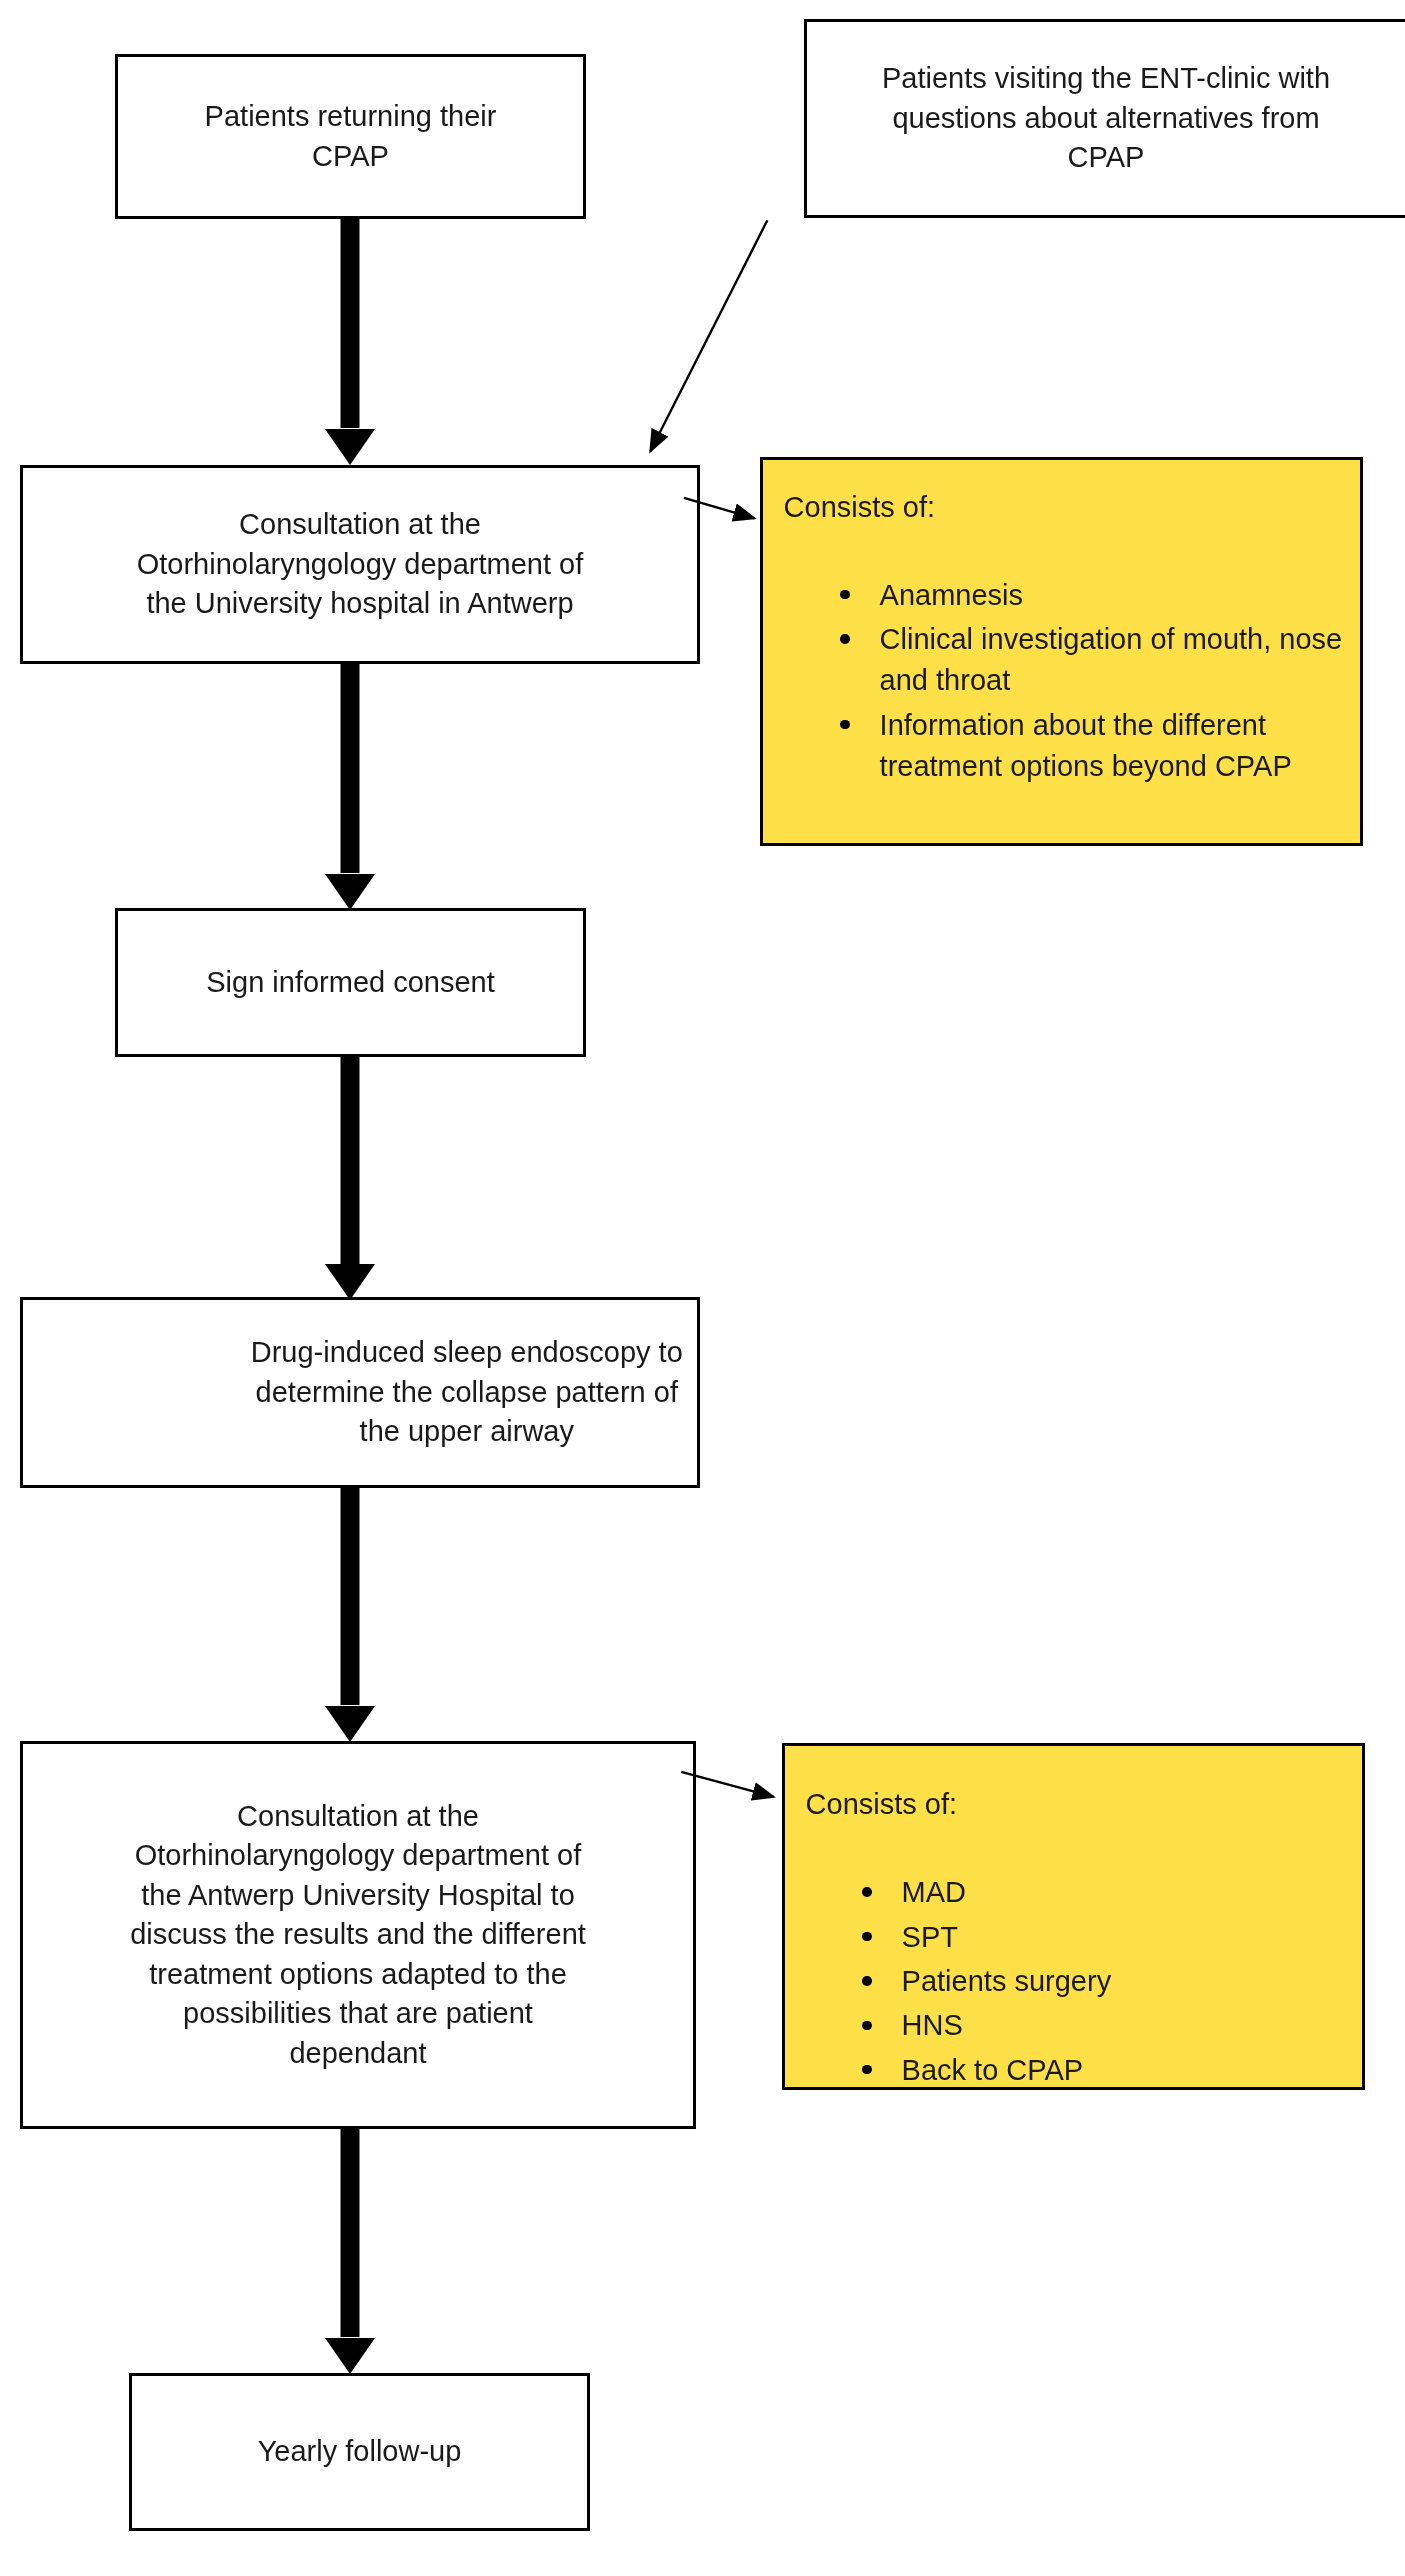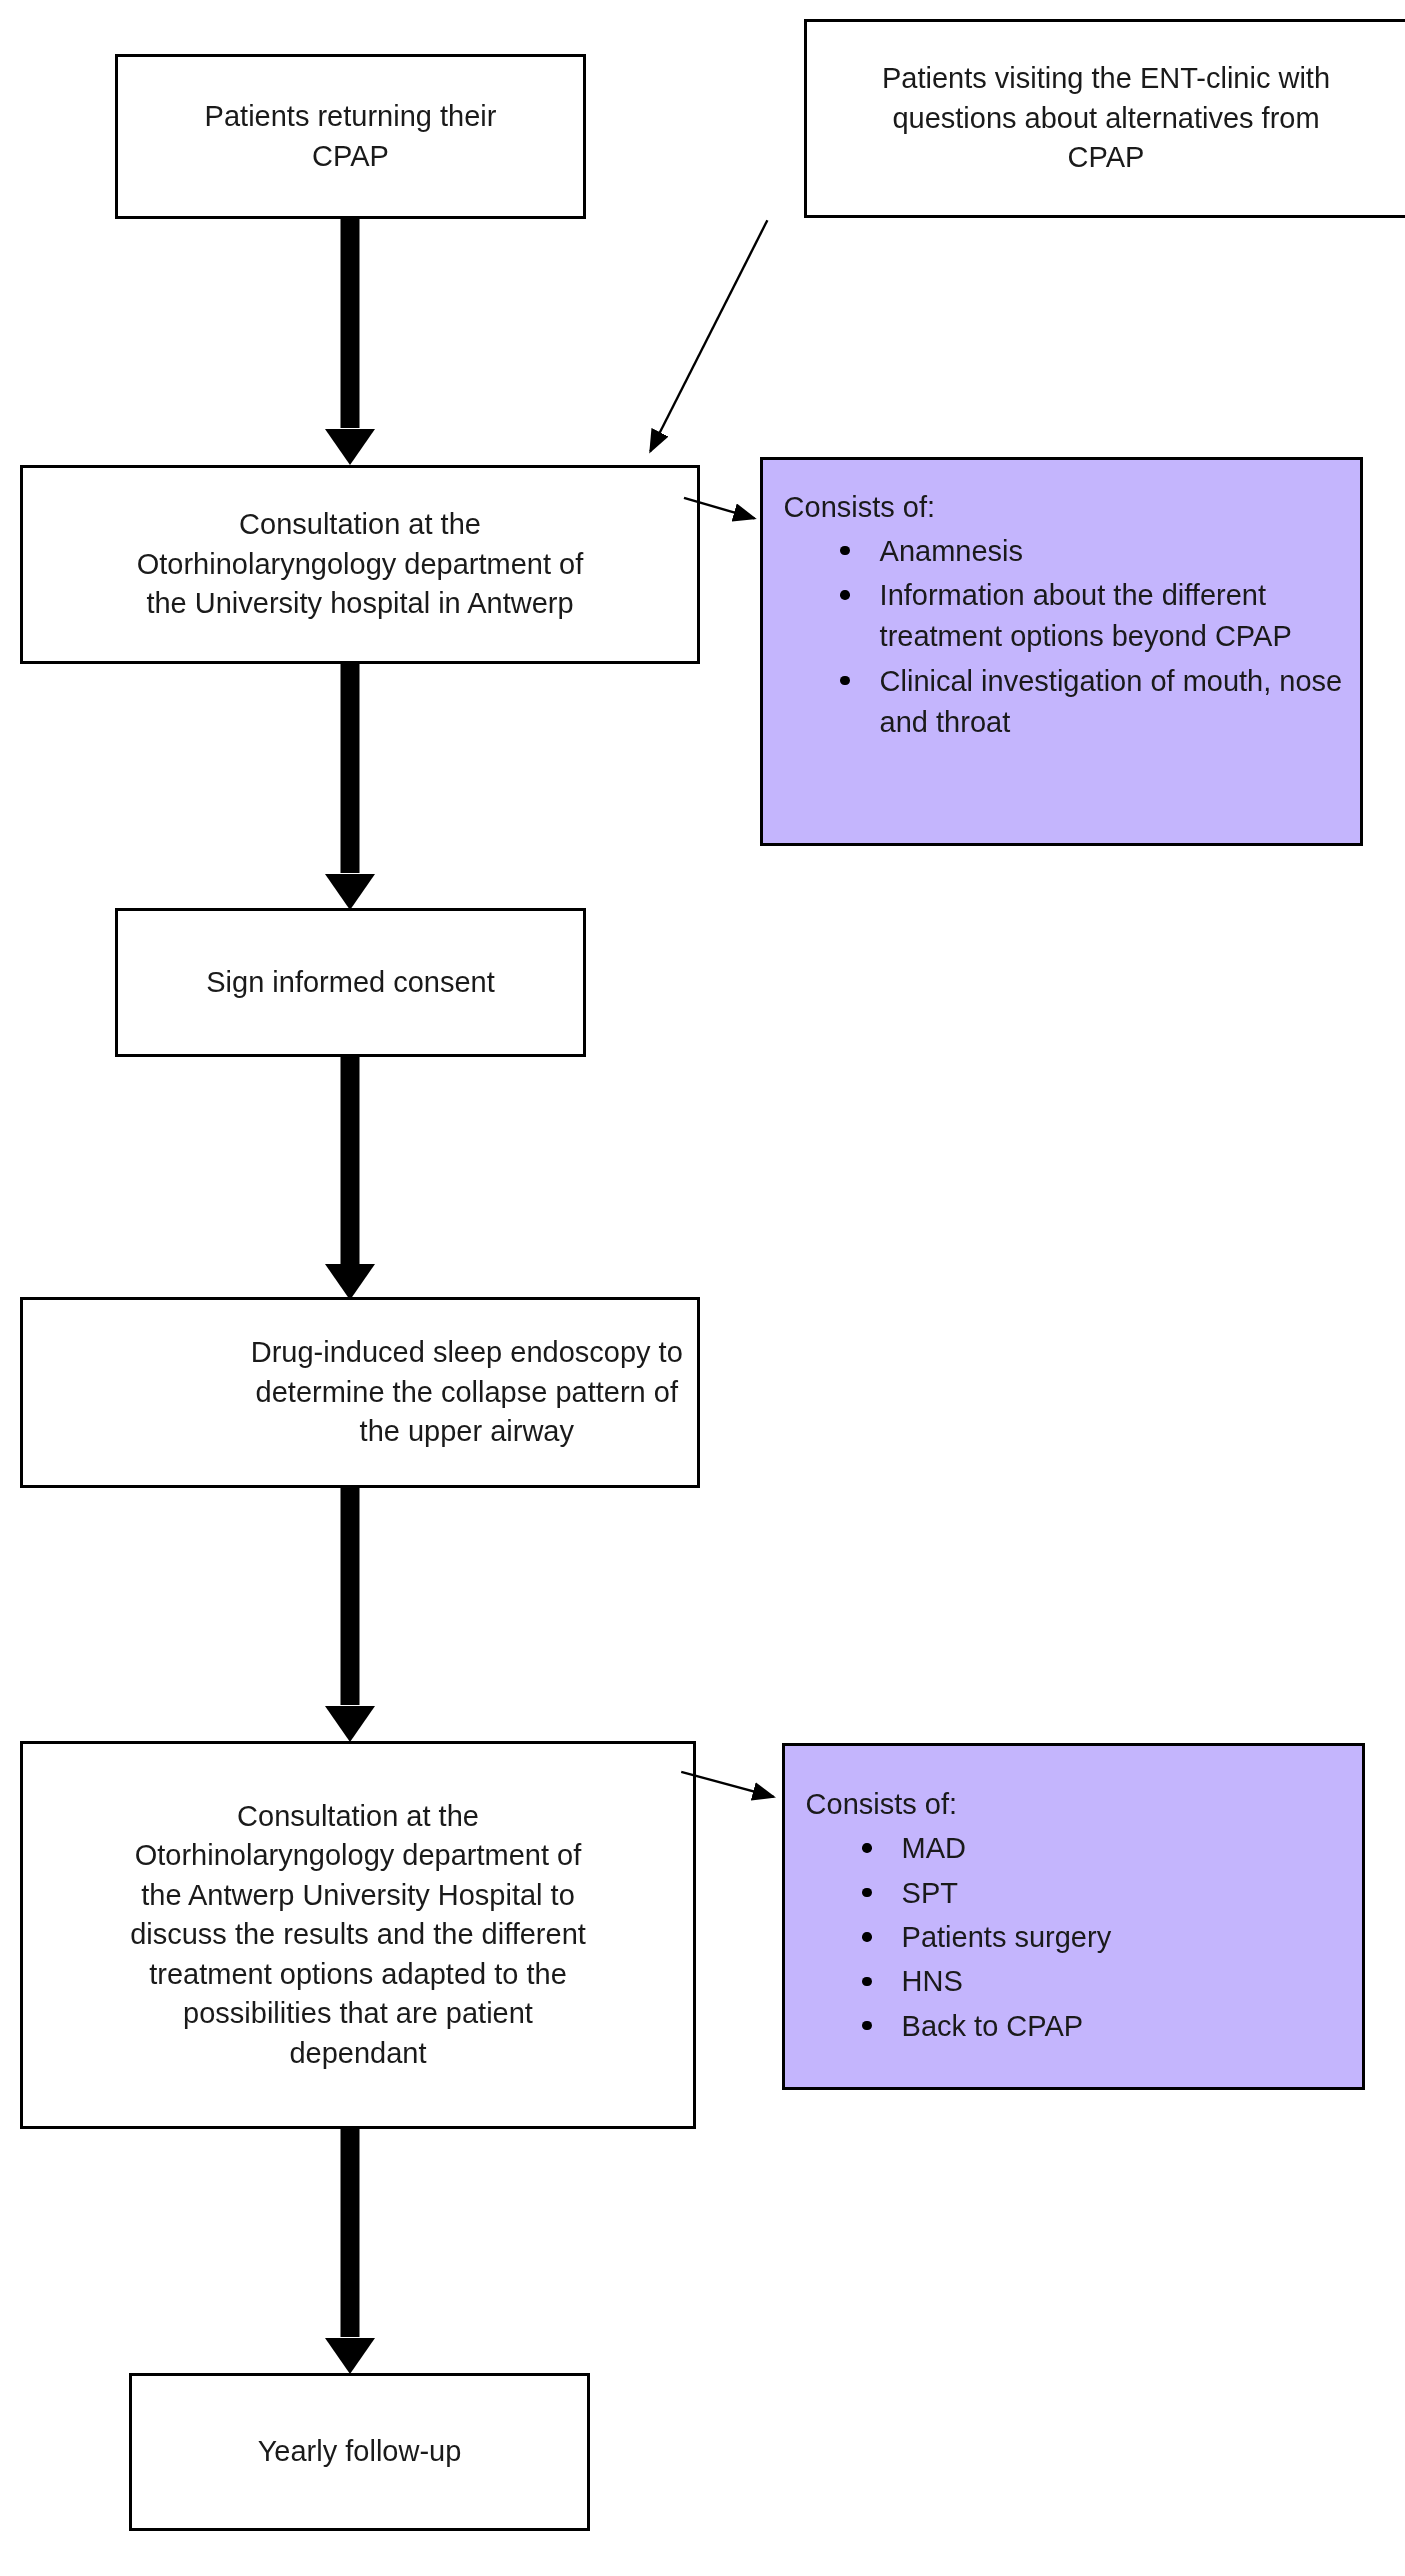--- a/index.html
+++ b/index.html
@@ -34,25 +34,26 @@
     line-height: 1.36;
     color: #1a1a1a;
     padding: 0 14.2px;
     white-space: pre-line;
   }
   
   .panel {
     position: absolute;
     box-sizing: border-box;
     border: 3.2px solid #000000;
-    background: #c4b5fd;
+    background: #fde047;
     display: flex;
     flex-direction: column;
     justify-content: flex-start;
     padding: 28.5px 14.2px 14.2px 20.6px;
+    gap: 44px;
   }
   .panel-title {
     font-size: 29px;
     line-height: 1.3;
     color: #1a1a1a;
     text-align: left;
     margin-bottom: 4.7px;
   }
   .panel-list {
     list-style: none;
@@ -153,25 +154,25 @@
 
   <div class="panel" style="left:760px; top:457px; width:603px; height:389px;">
     <div class="panel-title">Consists of:</div>
     <ul class="panel-list">
       <li>
         <span class="bullet"></span>
         <span>Anamnesis</span>
       </li>
       <li>
         <span class="bullet"></span>
+        <span>Clinical investigation of mouth, nose and throat</span>
+      </li>
+      <li>
+        <span class="bullet"></span>
         <span>Information about the different treatment options beyond CPAP</span>
-      </li>
-      <li>
-        <span class="bullet"></span>
-        <span>Clinical investigation of mouth, nose and throat</span>
       </li>
     </ul>
   </div>
 
   <div class="v-arrow" style="left:320px; top:663px; width:59px; height:247px;">
     <div class="shaft" style="height:210px;"></div>
     <div class="head"></div>
   </div>
 
   <div class="node" style="left:115px; top:908px; width:471px; height:149px;">

